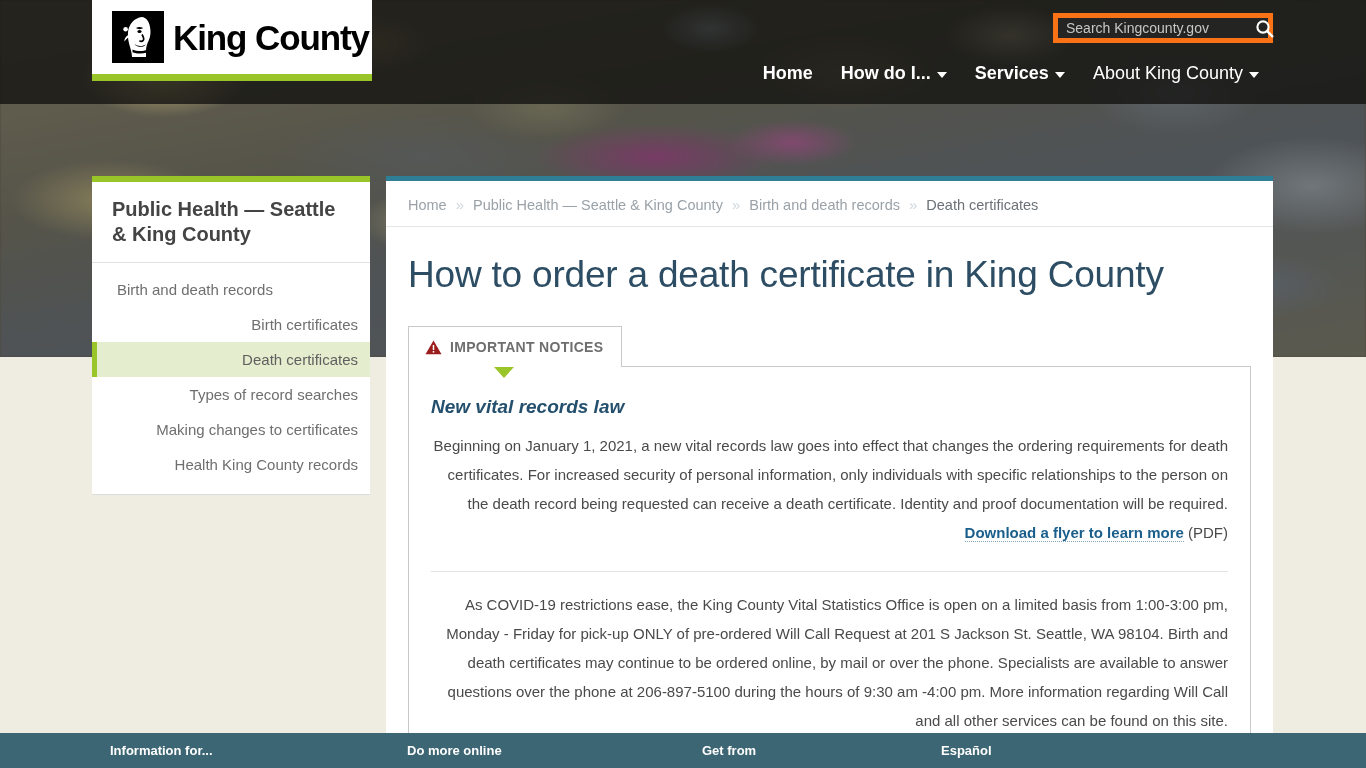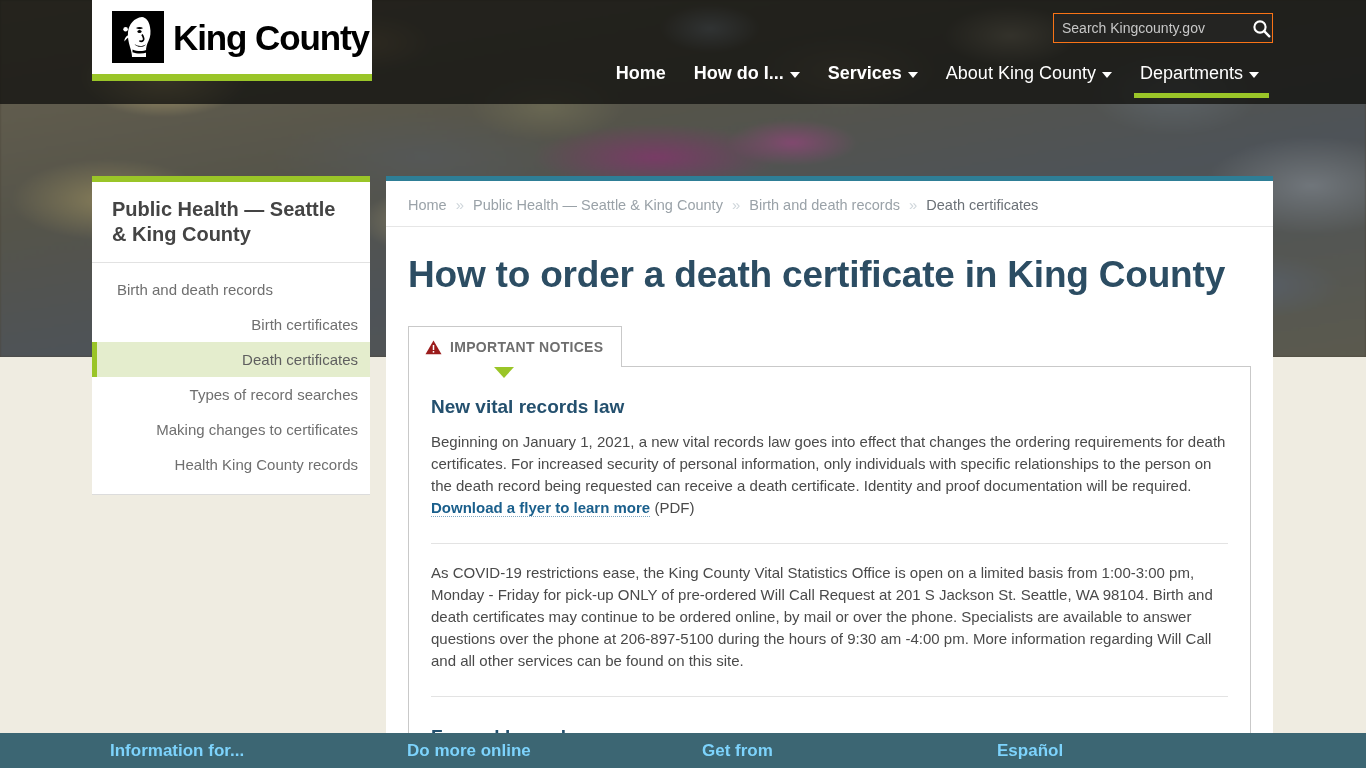--- a/index.html
+++ b/index.html
@@ -66,21 +66,21 @@
   .logo-text {
     font-size: 35px; font-weight: bold; color: #000;
     letter-spacing: -1.1px; line-height: 1; white-space: nowrap;
   }
 
   
   .search-wrap {
     position: absolute; right: 93px; top: 13px;
     width: 220px; height: 30px;
     background: rgba(38,38,38,.62);
-    border: 1px solid #f97316;
+    border: 5px solid #f97316;
     display: flex; align-items: center; margin-left: 33px;
   }
   .search-input {
     flex: 1; height: 100%; border: 0; background: transparent; outline: none;
     color: #cfcfcf; font-size: 14px; font-family: "Liberation Sans", sans-serif;
     padding: 0 8px;
   }
   .search-input::placeholder { color: #c7c7c7; opacity: 1; }
   .search-btn {
     width: 34px; height: 100%; border: 0; background: transparent;
@@ -150,21 +150,21 @@
     border-bottom: 1px solid #e6e6e6;
     display: flex; align-items: center; flex-wrap: nowrap; gap: 0;
   }
   .crumb { color: #9aa2a8; text-decoration: none; cursor: pointer; white-space: nowrap; }
   .crumb.current { color: #6b7177; cursor: default; }
   .crumb-sep {
     color: #cfd6db; font-size: 15px; padding: 0 9px; user-select: none;
   }
 
   .page-title {
-    font-size: 37px; font-weight: bold; color: #2c4d63;
+    font-size: 37px; font-weight: normal; color: #2c4d63;
     line-height: 46px; padding: 25px 22px 8px 22px; margin: 0;
     letter-spacing: -.2px;
   }
 
   
   .tabstrip {
     position: relative; margin: 20px 0 0 22px; height: 41px;
     display: flex; align-items: center;
   }
   .tab {
@@ -192,40 +192,40 @@
   }
   .tab-caret {
     position: absolute; left: 85px; top: 0;
     width: 0; height: 0;
     border-left: 10px solid transparent; border-right: 10px solid transparent;
     border-top: 11px solid #9ac528;
   }
 
   .notice-h {
     font-size: 19px; font-weight: bold; color: #24506e;
-    margin: 28px 0 12px 0; line-height: 24px;
+    margin: 28px 0 12px 0; line-height: 24px; font-style: italic;
   }
   .notice-p {
-    font-size: 15px; color: #4a4a4a; line-height: 22px; margin: 0 0 6px 0;
+    font-size: 15px; color: #4a4a4a; line-height: 29px; margin: 0 0 6px 0; text-align: right;
   }
   .notice-block { padding-bottom: 18px; }
   .divider { border: 0; border-top: 1px solid #e3e3e3; margin: 0; }
   .doclink {
     color: #1a5f8c; font-weight: bold; text-decoration: none;
     border-bottom: 1px dotted #7fa8c3; cursor: pointer;
   }
 
   
   .footer {
     position: absolute; left: 0; bottom: 0; width: 1366px; height: 35px;
     background: #3c6673;
     display: flex; align-items: center;
   }
   .foot-link {
-    color: #7dd3fc; font-size: 17px; font-weight: bold;
+    color: #ffffff; font-size: 13px; font-weight: bold;
     text-decoration: none; cursor: pointer; position: absolute;
     white-space: nowrap;
   }
 </style>
 </head>
 <body>
 
 <div class="page">
 
   <div class="hero">
@@ -269,24 +269,20 @@
       <i class="caret"></i>
     </div>
     <div class="nav-item bold">
       <span>Services</span>
       <i class="caret"></i>
     </div>
     <div class="nav-item">
       <span>About King County</span>
       <i class="caret"></i>
     </div>
-    <div class="nav-item active">
-      <span>Departments</span>
-      <i class="caret"></i>
-    </div>
   </nav>
 
   <aside class="sidebar">
     <div class="sidebar-title">Public Health — Seattle &amp; King County</div>
     <div class="sidebar-nav">
       <a class="side-link">Birth and death records</a>
       <a class="side-link child">Birth certificates</a>
       <a class="side-link child active">Death certificates</a>
       <a class="side-link child">Types of record searches</a>
       <a class="side-link child">Making changes to certificates</a>
@@ -340,16 +336,16 @@
 
       </div>
 
     </div>
   </main>
 
   <footer class="footer">
     <a class="foot-link" style="left:110px;">Information for...</a>
     <a class="foot-link" style="left:407px;">Do more online</a>
     <a class="foot-link" style="left:702px;">Get from</a>
-    <a class="foot-link" style="left:997px;">Español</a>
+    <a class="foot-link" style="left:941px;">Español</a>
   </footer>
 
 </div>
 
 </body></html>

